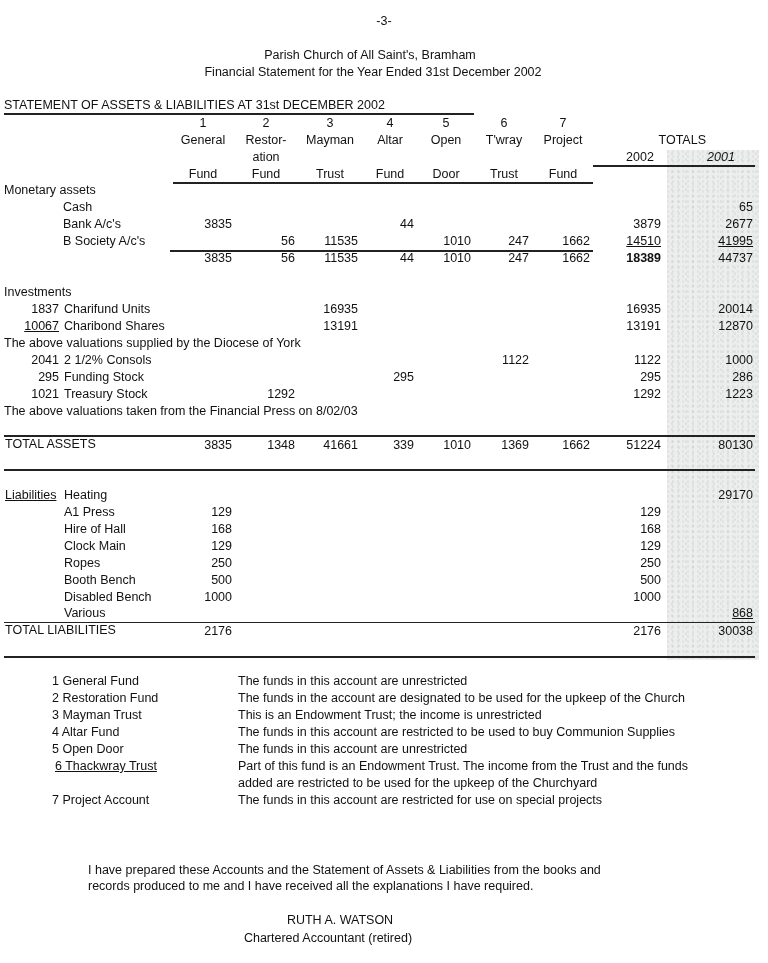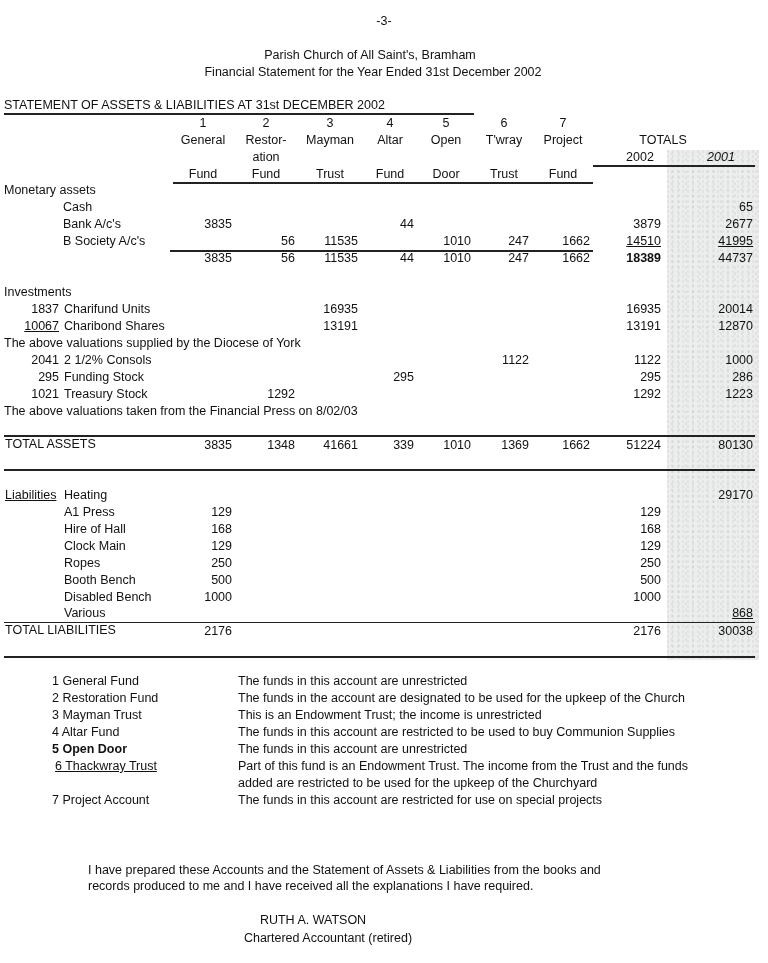--- a/index.html
+++ b/index.html
@@ -57,21 +57,21 @@
     <div class="abs c" style="left:464px;width:80px;top:116px;">6</div>
     <div class="abs c" style="left:464px;width:80px;top:133px;">T'wray</div>
     <div class="abs c" style="left:464px;width:80px;top:150px;"></div>
     <div class="abs c" style="left:464px;width:80px;top:167px;">Trust</div>
     <div class="abs c" style="left:523px;width:80px;top:116px;">7</div>
     <div class="abs c" style="left:523px;width:80px;top:133px;">Project</div>
     <div class="abs c" style="left:523px;width:80px;top:150px;"></div>
     <div class="abs c" style="left:523px;width:80px;top:167px;">Fund</div>
   </div>
 <div class="hline" style="left:173px;top:182px;width:420px;"></div>
-<div class="abs c" style="left:620px;width:86px;top:133px;">TOTALS</div>
+<div class="abs c" style="left:620px;width:86px;top:133px;text-align:right;">TOTALS</div>
 <div class="abs c" style="left:610px;width:60px;top:150px;">2002</div>
 <div class="abs r it" style="left:690px;width:62px;top:150px;text-align:center;">2001</div>
 <div class="hline" style="left:593px;top:165px;width:162px;"></div>
 
 <div id="body">
     <div class="abs " style="left:4px;top:183px;">Monetary assets</div>
     <div class="abs " style="left:63px;top:200px;">Cash</div>
     <div class="abs r " style="left:683px;width:70px;top:200px;">65</div>
     <div class="abs " style="left:63px;top:217px;">Bank A/c's</div>
     <div class="abs r " style="left:162px;width:70px;top:217px;">3835</div>
@@ -169,25 +169,25 @@
 
 <div id="notes">
     <div class="abs " style="left:52px;top:674px;">1 General Fund</div>
     <div class="abs " style="left:238px;top:674px;">The funds in this account are unrestricted</div>
     <div class="abs " style="left:52px;top:691px;">2 Restoration Fund</div>
     <div class="abs " style="left:238px;top:691px;">The funds in the account are designated to be used for the upkeep of the Church</div>
     <div class="abs " style="left:52px;top:708px;">3 Mayman Trust</div>
     <div class="abs " style="left:238px;top:708px;">This is an Endowment Trust;  the income is unrestricted</div>
     <div class="abs " style="left:52px;top:725px;">4 Altar Fund</div>
     <div class="abs " style="left:238px;top:725px;">The funds in this account are restricted to be used to buy Communion Supplies</div>
-    <div class="abs " style="left:52px;top:742px;font-weight:bold;">5 Open Door</div>
+    <div class="abs " style="left:52px;top:742px;">5 Open Door</div>
     <div class="abs " style="left:238px;top:742px;">The funds in this account are unrestricted</div>
     <div class="abs " style="left:55px;top:759px;text-decoration:underline;">6 Thackwray Trust</div>
     <div class="abs " style="left:238px;top:759px;">Part of this fund is an Endowment Trust. The income from the Trust and the funds</div>
     <div class="abs " style="left:238px;top:776px;">added are restricted to be used for the upkeep of the Churchyard</div>
     <div class="abs " style="left:52px;top:793px;">7 Project Account</div>
     <div class="abs " style="left:238px;top:793px;">The funds in this account are restricted for use on special projects</div>
   </div>
 
 <div class="abs" style="left:88px;top:863px;">I have prepared these Accounts and the Statement of Assets &amp; Liabilities from the books and</div>
 <div class="abs" style="left:88px;top:879px;">records produced to me and I have received all the explanations I have required.</div>
-<div class="abs c" style="left:215px;width:196px;top:913px;">RUTH  A. WATSON</div>
+<div class="abs c" style="left:242px;width:196px;top:913px;">RUTH  A. WATSON</div>
 <div class="abs c" style="left:230px;width:196px;top:931px;">Chartered Accountant (retired)</div>
 
 </body></html>

